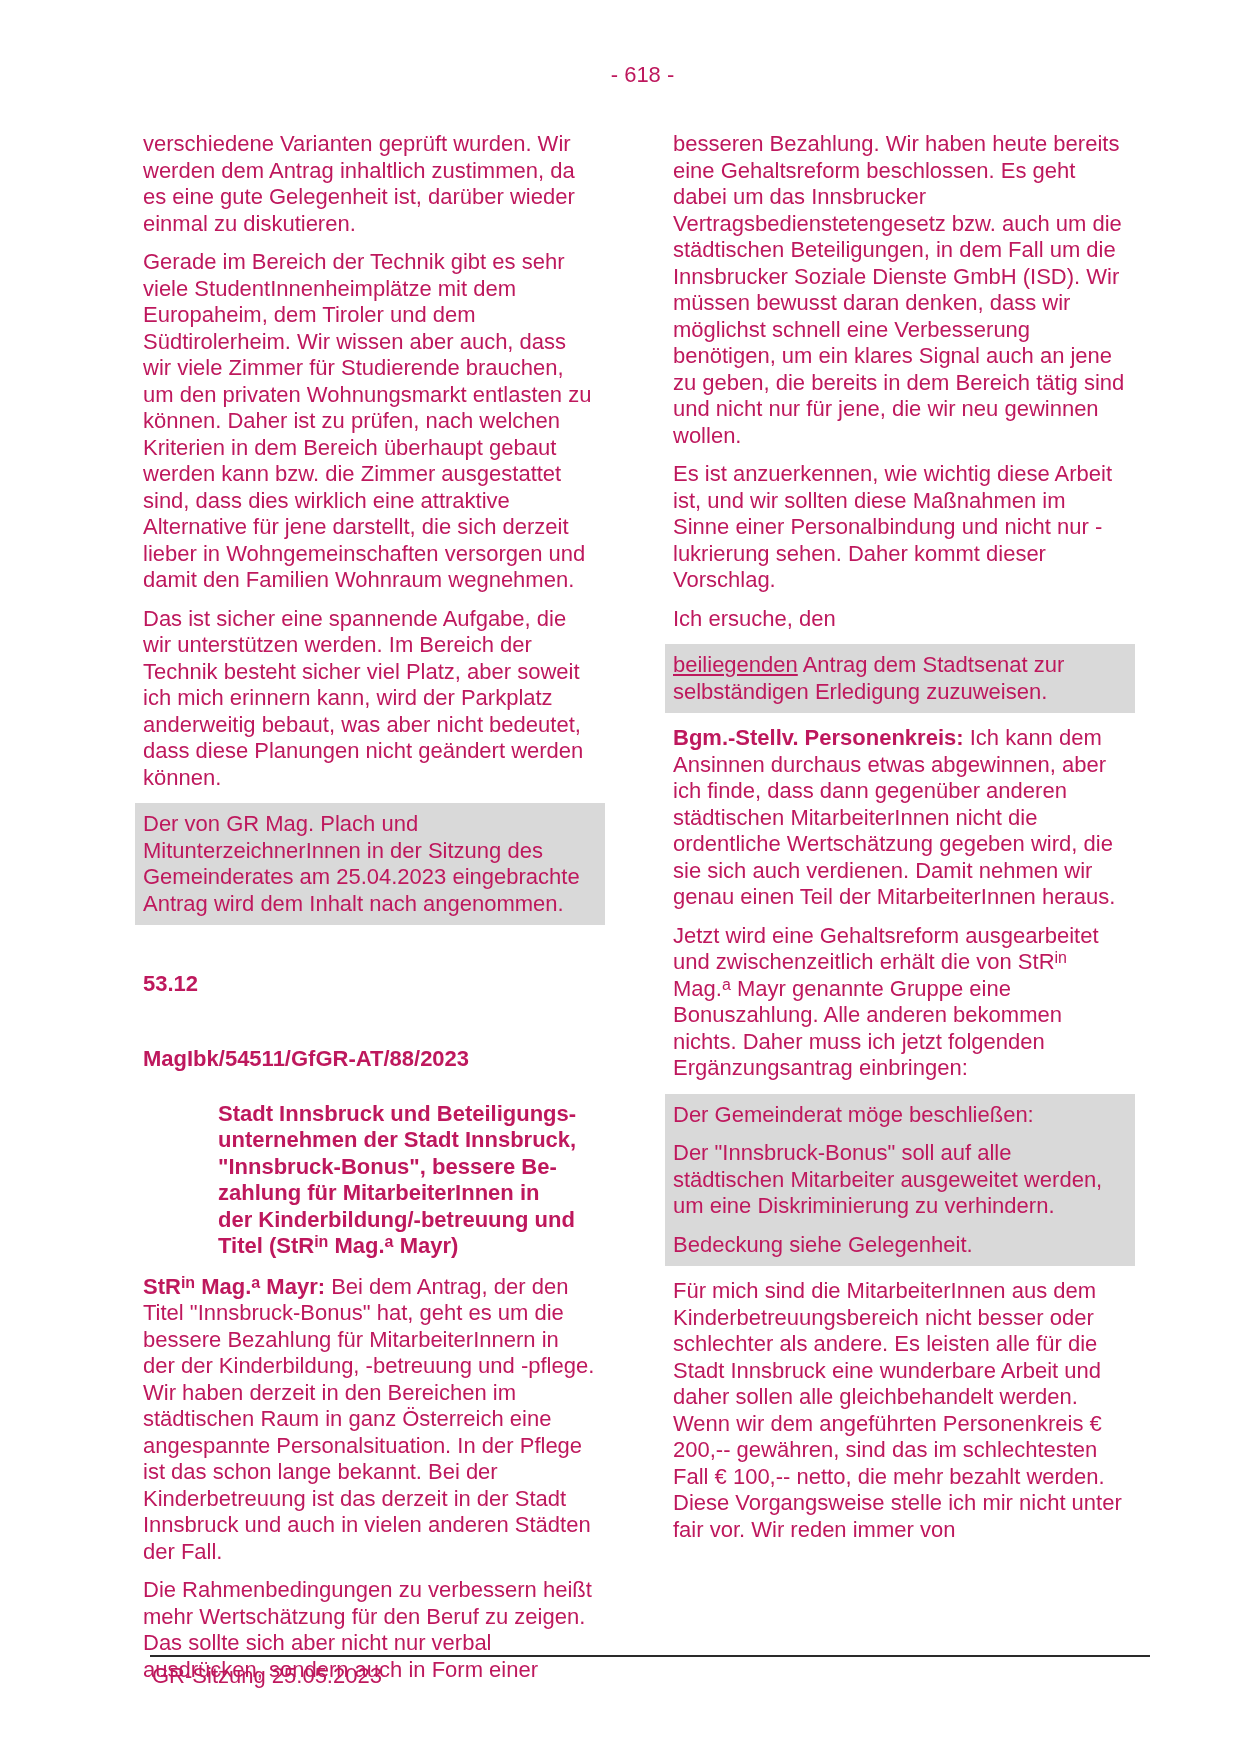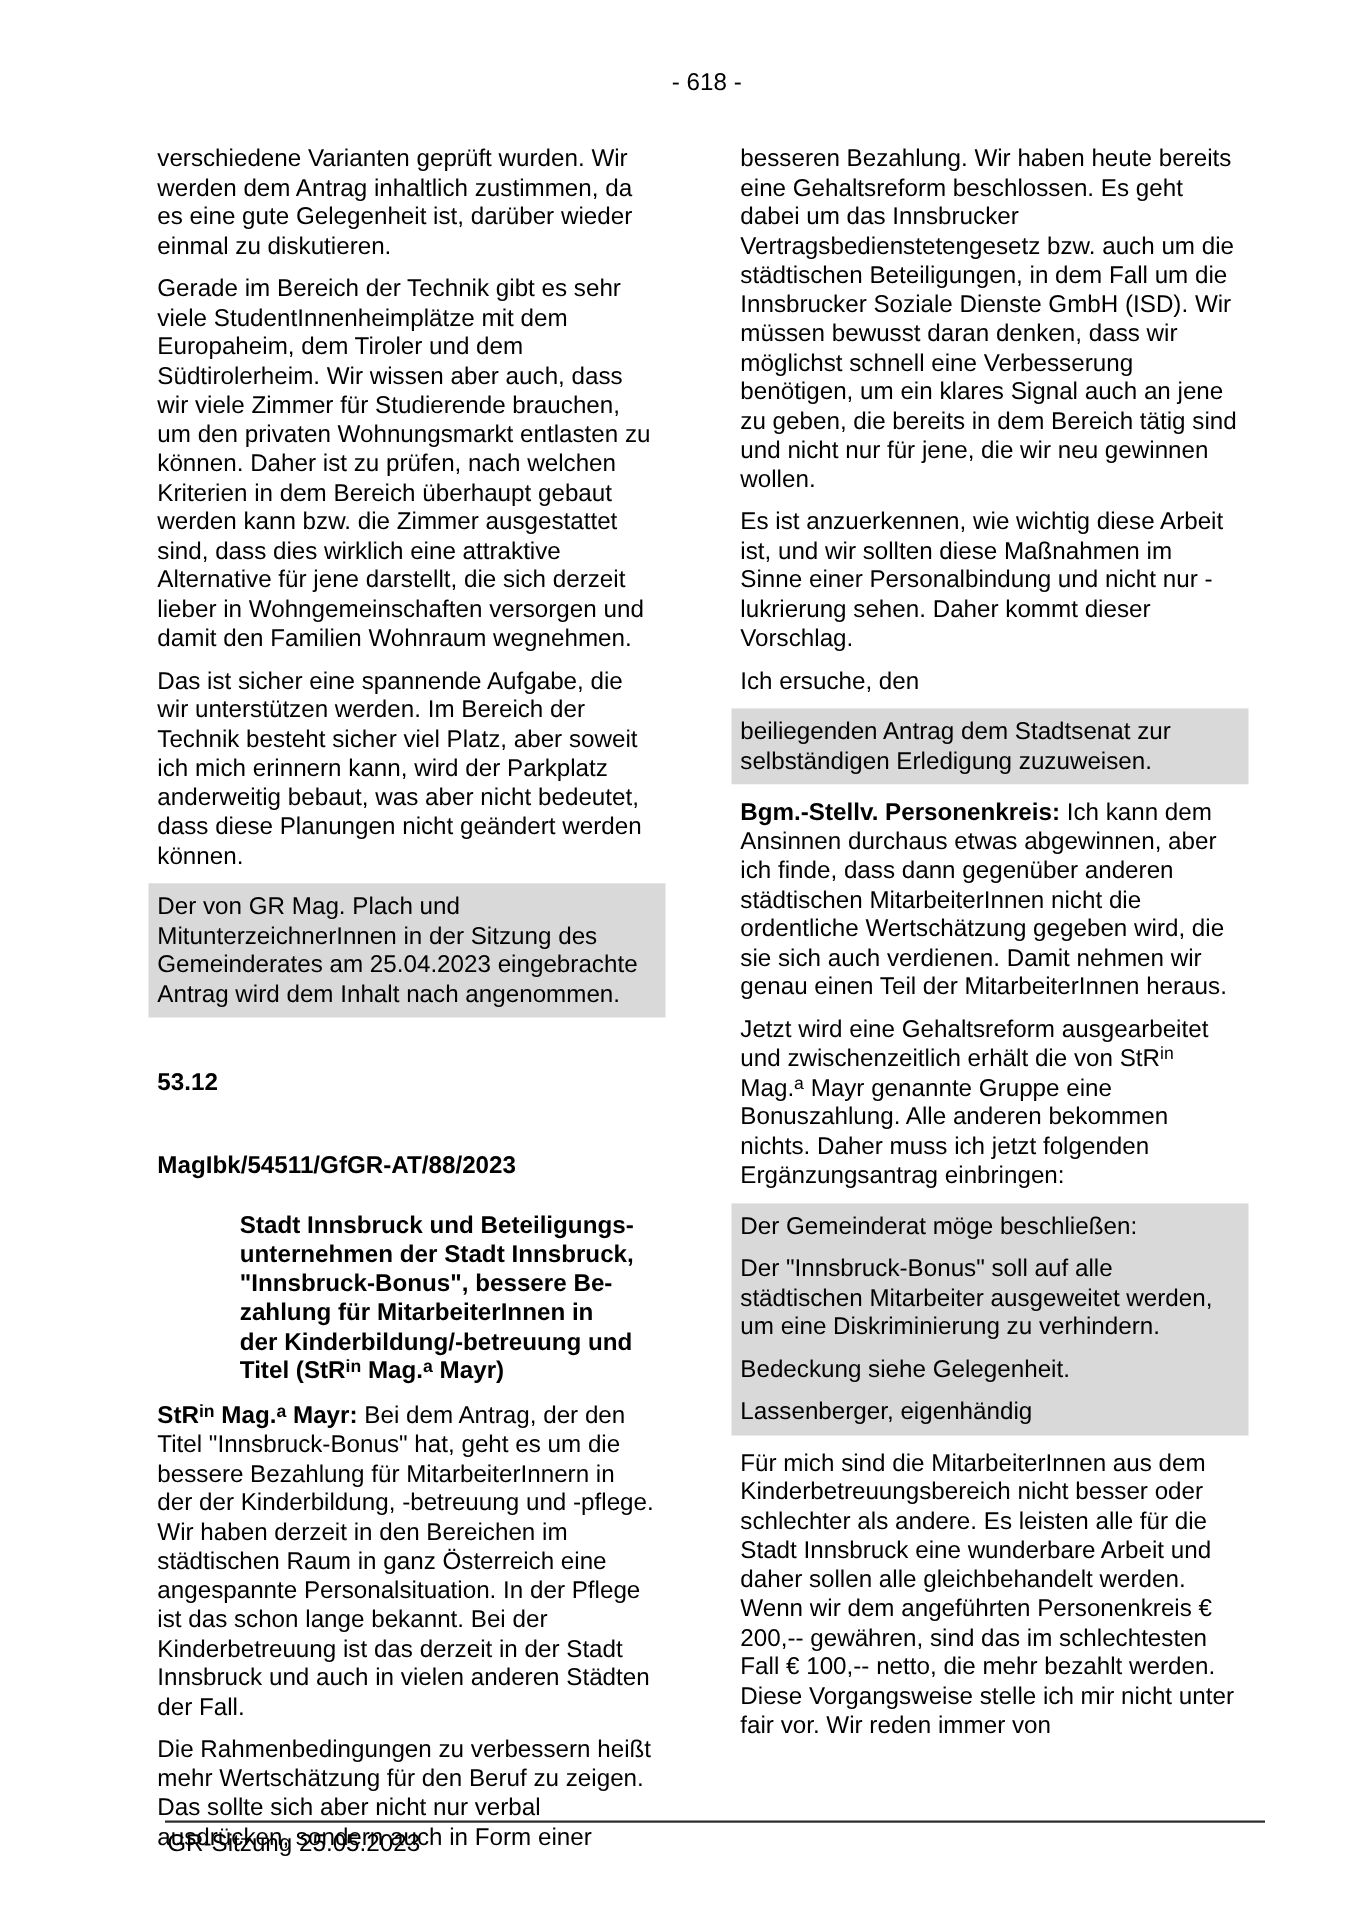--- a/index.html
+++ b/index.html
@@ -8,21 +8,21 @@
     background: #ffffff;
   }
   .page {
     position: relative;
     width: 1241px;
     height: 1754px;
     background: #ffffff;
     font-family: "Liberation Sans", "DejaVu Sans", sans-serif;
     font-size: 22px;
     line-height: 26.5px;
-    color: #000000;
+    color: #be185d;
     overflow: hidden;
   }
   .page-number {
     position: absolute;
     top: 62px;
     left: 150px;
     width: 985px;
     text-align: center;
   }
   .column {
@@ -33,21 +33,21 @@
   .column.left  { left: 143px; }
   .column.right { left: 673px; }
   .para { margin: 0 0 12px 0; }
   .highlight-box {
     background: #d9d9d9;
     margin: 12px -10px 12px -8px;
     padding: 8px 10px 8px 8px;
   }
   .highlight-box .para:last-child { margin-bottom: 0; }
   .bold { font-weight: bold; }
-  .underline { }
+  .underline { text-decoration: underline; }
   sup {
     font-size: 16px;
     line-height: 0;
     vertical-align: 6px;
   }
   .agenda-head {
     display: flex;
     font-weight: bold;
     margin: 46px 0 28px 0;
     flex-direction: column;
@@ -116,21 +116,20 @@
     </div>
 
     <p class="para"><span class="bold">Bgm.-Stellv. Personenkreis:</span><span> Ich kann dem Ansinnen durchaus etwas abgewinnen, aber ich finde, dass dann gegenüber anderen städtischen MitarbeiterInnen nicht die ordentliche Wertschätzung gegeben wird, die sie sich auch verdienen. Damit nehmen wir genau einen Teil der MitarbeiterInnen heraus.</span></p>
 
     <p class="para"><span>Jetzt wird eine Gehaltsreform ausgearbeitet und zwischenzeitlich erhält die von StR</span><sup>in</sup><span> Mag.</span><sup>a</sup><span> Mayr genannte Gruppe eine Bonuszahlung. Alle anderen bekommen nichts. Daher muss ich jetzt folgenden Ergänzungsantrag einbringen:</span></p>
 
     <div class="highlight-box">
       <p class="para">Der Gemeinderat möge beschließen:</p>
       <p class="para">Der "Innsbruck-Bonus" soll auf alle städtischen Mitarbeiter ausgeweitet werden, um eine Diskriminierung zu verhindern.</p>
       <p class="para">Bedeckung siehe Gelegenheit.</p>
-      <p class="para">Lassenberger, eigenhändig</p>
     </div>
 
     <p class="para">Für mich sind die MitarbeiterInnen aus dem Kinderbetreuungsbereich nicht besser oder schlechter als andere. Es leisten alle für die Stadt Innsbruck eine wunderbare Arbeit und daher sollen alle gleichbehandelt werden. Wenn wir dem angeführten Personenkreis € 200,-- gewähren, sind das im schlechtesten Fall € 100,-- netto, die mehr bezahlt werden. Diese Vorgangsweise stelle ich mir nicht unter fair vor. Wir reden immer von</p>
   </div>
 
   <div class="footer-rule"></div>
   <div class="footer-text">GR-Sitzung 25.05.2023</div>
 
 </div>
 

